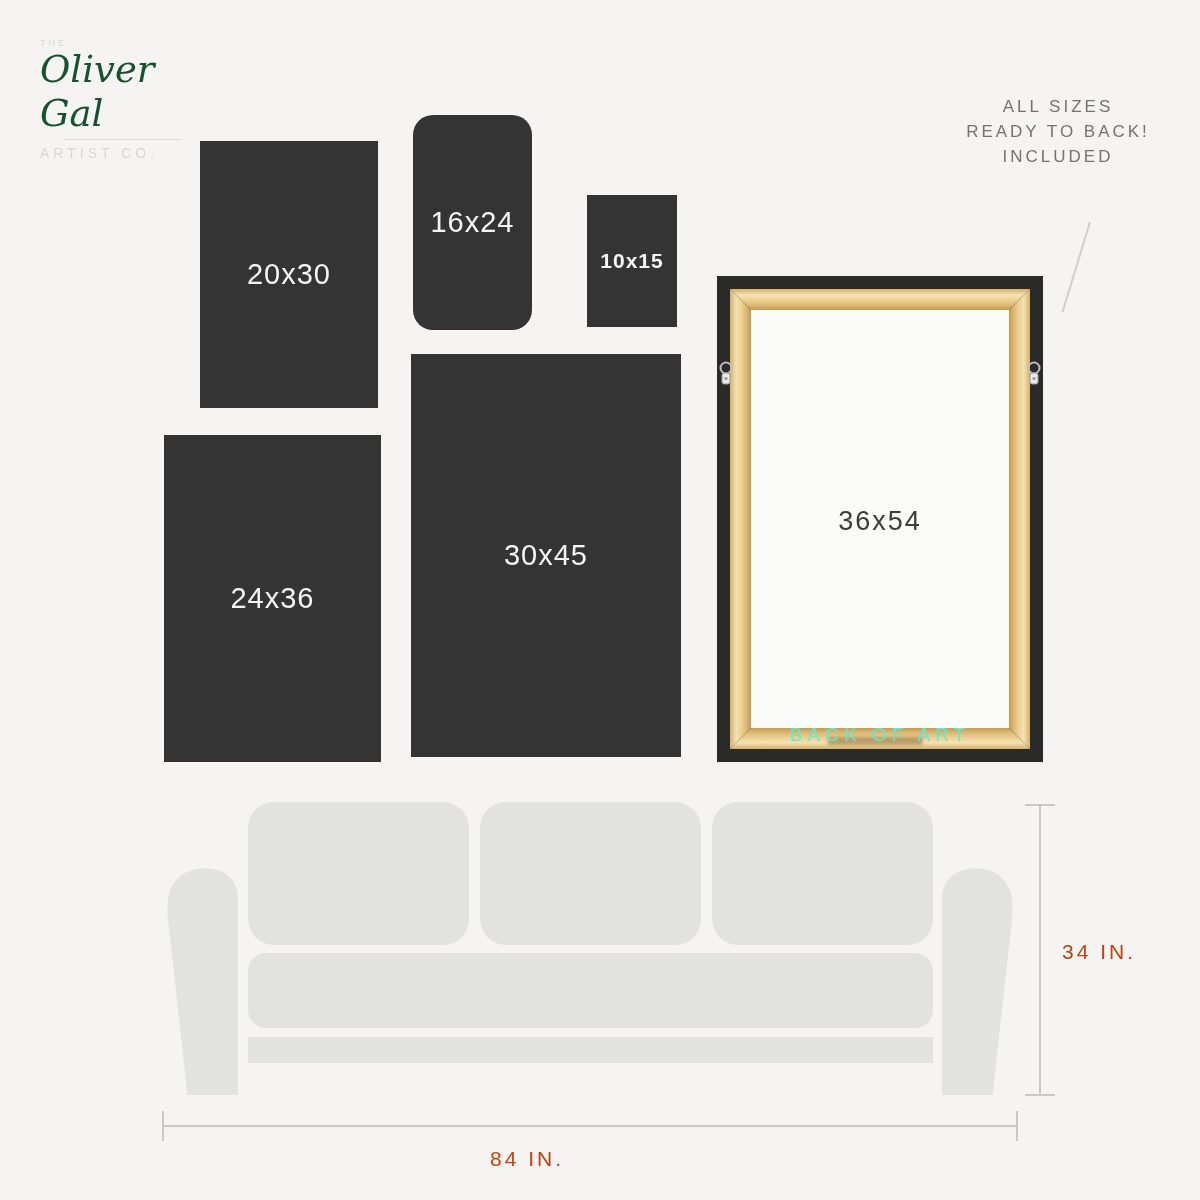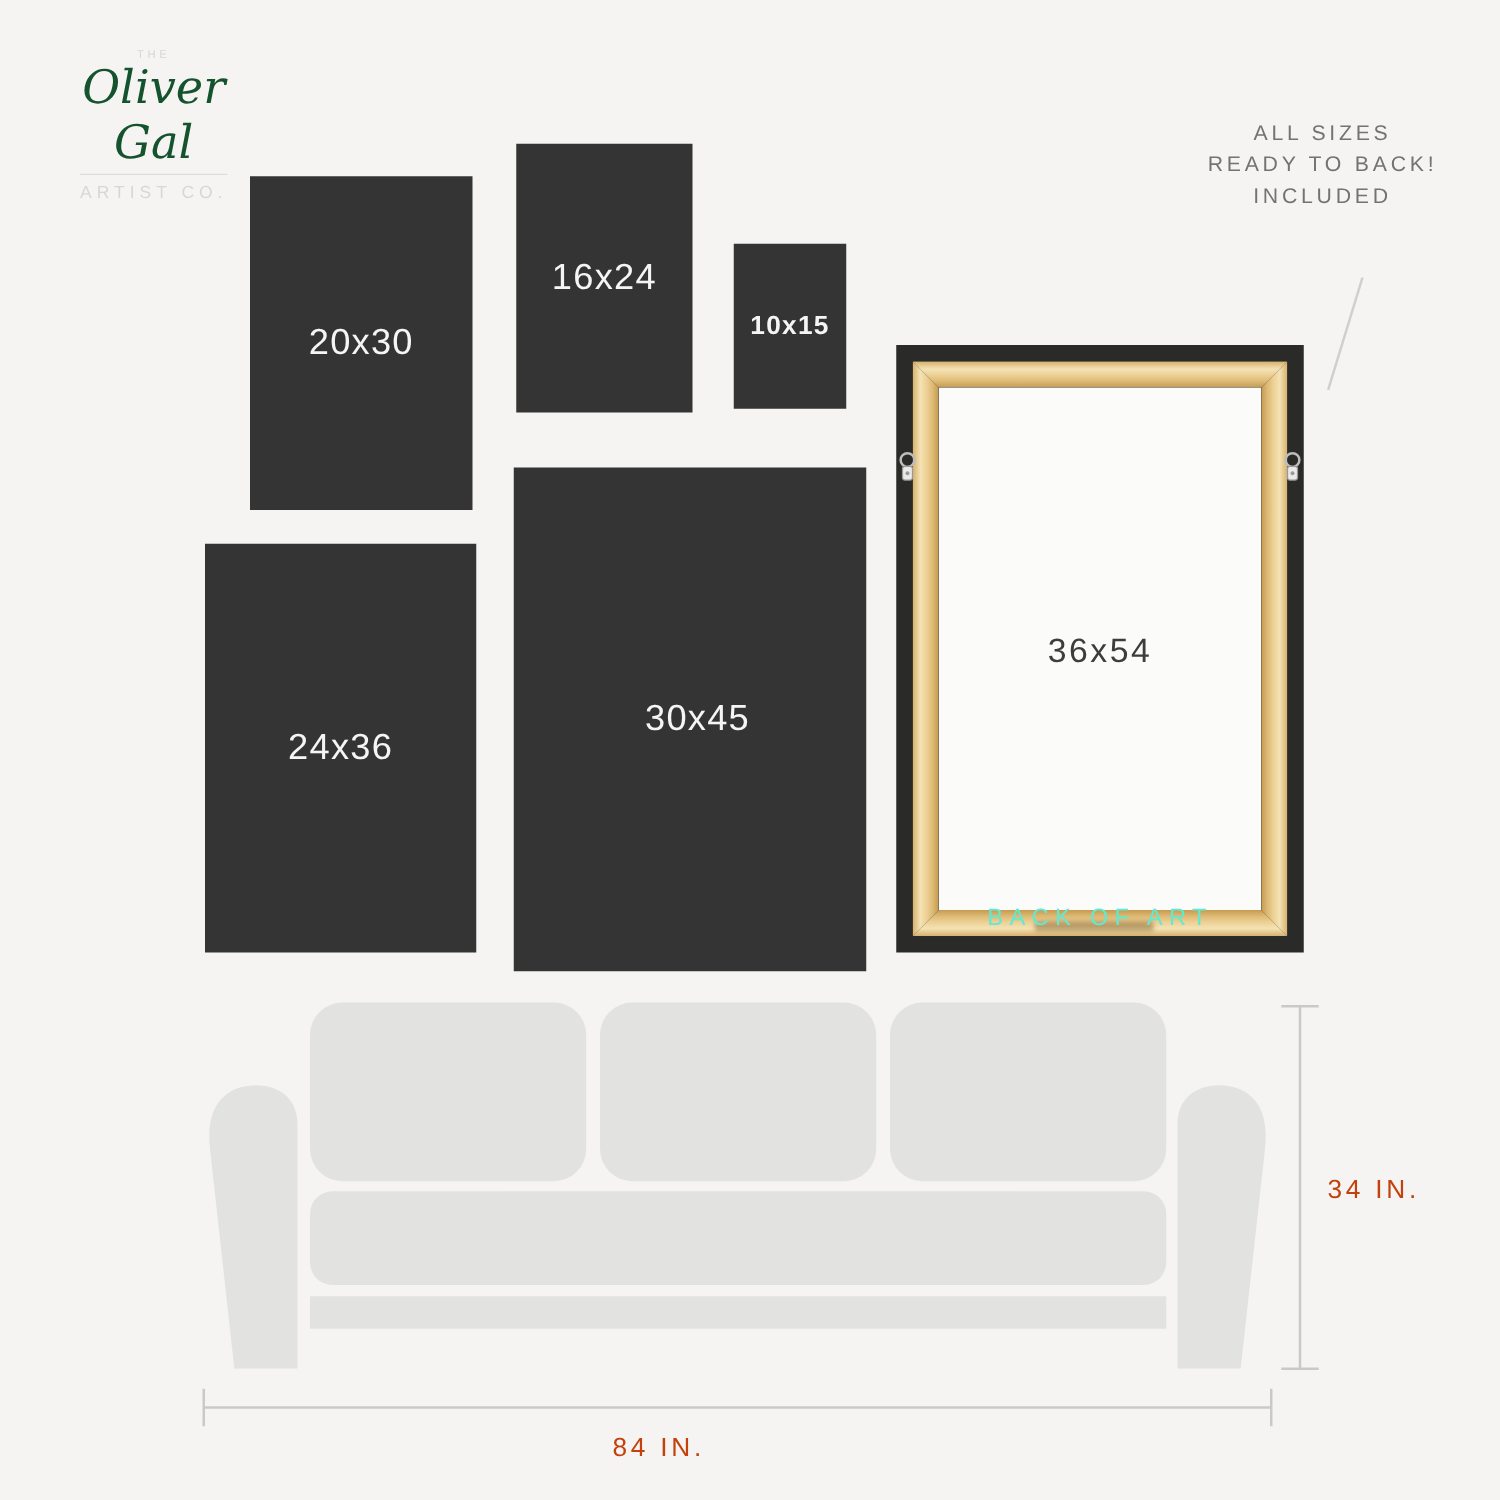--- a/index.html
+++ b/index.html
@@ -2,39 +2,39 @@
 <html><head>
 <meta charset="utf-8">
 <style>
   html,body{margin:0;padding:0;background:#e9e9e7;}
   #canvas{
     position:relative;width:1200px;height:1200px;margin:0 auto;
     background:#f5f4f2;overflow:hidden;
     font-family:"Liberation Sans",sans-serif;
   }
   
-  .logo{position:absolute;left:40px;top:38px;width:166px;text-align:center;color:#d7d7d4;}
+  .logo{position:absolute;left:40px;top:38px;width:166px;color:#d7d7d4;}
   .logo-the{font-size:9px;letter-spacing:3px;}
   .logo-name{font-family:"DejaVu Serif",serif;font-style:italic;font-size:37px;line-height:44px;color:#14532d;}
   .logo-rule{width:118px;height:1px;background:#dddddb;margin:3px auto 5px auto;}
   .logo-sub{font-size:14px;letter-spacing:4px;}
   
   .note{position:absolute;left:920px;top:94px;width:276px;text-align:center;
         font-size:17px;letter-spacing:3px;line-height:25px;color:#737373;}
   .pointer-line{position:absolute;left:1089px;top:222px;width:2px;height:94px;
         background:#cfcfcd;transform:rotate(17deg);transform-origin:top center;}
   
   .size-rect{position:absolute;background:#343434;display:flex;align-items:center;justify-content:center;}
   .size-rect span{color:#f5f5f5;font-size:29px;letter-spacing:1px;}
   .rect-20x30{left:200px;top:141px;width:178px;height:267px;}
-  .rect-16x24{left:413px;top:115px;width:141px;height:215px;}
+  .rect-16x24{left:413px;top:115px;width:119px;height:215px;border-radius:20px;}
   .rect-10x15{left:587px;top:195px;width:90px;height:132px;}
   .rect-10x15 span{font-size:21px;font-weight:bold;}
   .rect-24x36{left:164px;top:435px;width:217px;height:327px;}
-  .rect-30x45{left:411px;top:374px;width:270px;height:403px;padding-left:12px;}
+  .rect-30x45{left:411px;top:354px;width:270px;height:403px;}
   
   .frame{position:absolute;left:717px;top:276px;width:326px;height:486px;background:#2a2a29;}
   .wood{position:absolute;}
   .wood-h{left:13px;right:13px;height:21px;}
   .wood-v{top:13px;bottom:13px;width:21px;}
   .grad-down{background:linear-gradient(to bottom,#d6b06a,#f4e2b4 30%,#eccf92 55%,#dcb873 78%,#c59a4e);}
   .grad-up{background:linear-gradient(to top,#d6b06a,#f4e2b4 30%,#eccf92 55%,#dcb873 78%,#c59a4e);}
   .grad-right{background:linear-gradient(to right,#d6b06a,#f4e2b4 30%,#eccf92 55%,#dcb873 78%,#c59a4e);}
   .grad-left{background:linear-gradient(to left,#d6b06a,#f4e2b4 30%,#eccf92 55%,#dcb873 78%,#c59a4e);}
   .wood-top{top:13px;clip-path:polygon(0 0,100% 0,calc(100% - 21px) 100%,21px 100%);}

